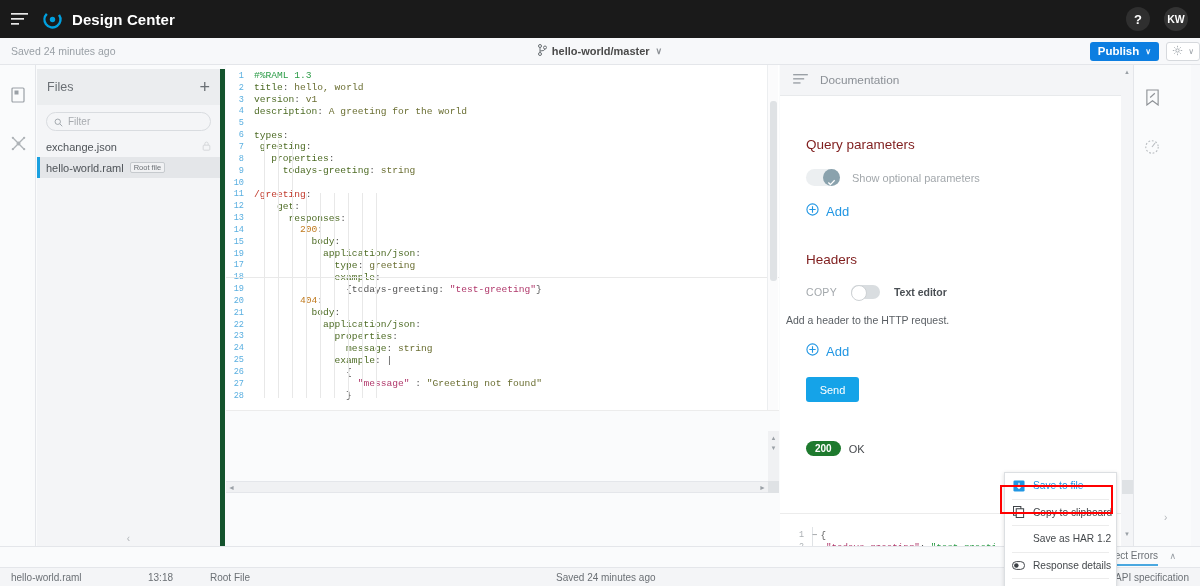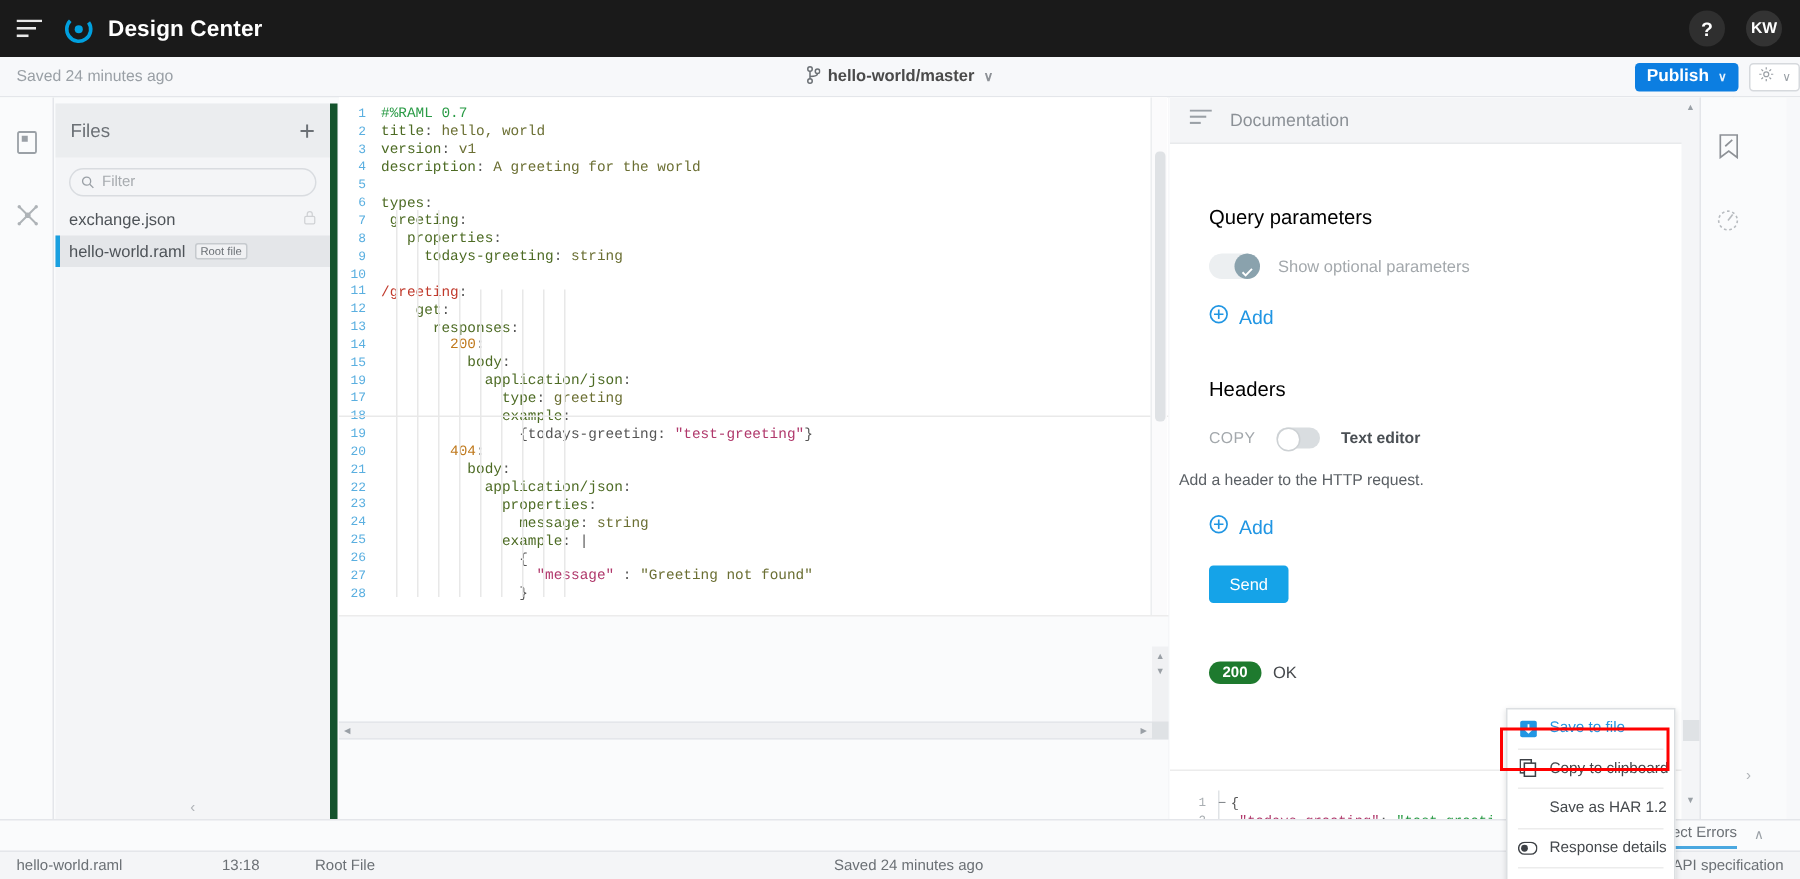--- a/index.html
+++ b/index.html
@@ -186,21 +186,21 @@
   .console-head {
     height: 31px; background: #f4f5f7; display: flex; align-items: center;
     padding: 0 13px; border-bottom: 1px solid #e8eaec;
   }
   .console-title { font-size: 11.8px; color: #8b9096; margin-left: 12px; }
   .shield-ico { margin-left: auto; cursor: pointer; }
   .console-body {
     position: absolute; top: 31px; left: 0; width: 376px; height: 450px;
     overflow: hidden; padding: 0 0 0 26px;
   }
-  .sec-title { font-size: 13.5px; color: #000000; margin-top: 41px; }
+  .sec-title { font-size: 13.5px; color: #7f1d1d; margin-top: 41px; }
   .opt-row { display: flex; align-items: center; margin-top: 17px; }
   .toggle-on {
     width: 34px; height: 17px; border-radius: 9px; background: #eceff1;
     position: relative; cursor: pointer;
   }
   .toggle-on::after {
     content: ""; position: absolute; right: 0; top: 0; width: 17px; height: 17px;
     border-radius: 50%; background: #8aa2ad;
   }
   .toggle-check {
@@ -425,21 +425,21 @@
       <span>hello-world.raml</span>
       <span class="root-badge">Root file</span>
     </div>
 
     <div class="panel-collapse">‹</div>
   </div>
 
   <div class="editor">
     <div class="code-area">
       <div id="code-lines" style="padding-top:5px">
-          <div class="code-line"><span class="ln">1</span><span class="code-txt"><span class="tok-com">#%RAML 0.7</span></span></div>
+          <div class="code-line"><span class="ln">1</span><span class="code-txt"><span class="tok-com">#%RAML 1.3</span></span></div>
           <div class="code-line"><span class="ln">2</span><span class="code-txt"><span class="tok-key">title</span><span class="tok-plain">: </span><span class="tok-val">hello, world</span></span></div>
           <div class="code-line"><span class="ln">3</span><span class="code-txt"><span class="tok-key">version</span><span class="tok-plain">: </span><span class="tok-val">v1</span></span></div>
           <div class="code-line"><span class="ln">4</span><span class="code-txt"><span class="tok-key">description</span><span class="tok-plain">: </span><span class="tok-val">A greeting for the world</span></span></div>
           <div class="code-line"><span class="ln">5</span><span class="code-txt"></span></div>
           <div class="code-line"><span class="ln">6</span><span class="code-txt"><span class="tok-key">types</span><span class="tok-plain">:</span></span></div>
           <div class="code-line"><span class="ln">7</span><span class="code-txt"><span class="tok-key"> greeting</span><span class="tok-plain">:</span></span></div>
           <div class="code-line"><span class="ln">8</span><span class="code-txt"><span class="tok-key">   properties</span><span class="tok-plain">:</span></span></div>
           <div class="code-line"><span class="ln">9</span><span class="code-txt"><span class="tok-key">     todays-greeting</span><span class="tok-plain">: </span><span class="tok-val">string</span></span></div>
           <div class="code-line"><span class="ln">10</span><span class="code-txt"></span></div>
           <div class="code-line"><span class="ln">11</span><span class="code-txt"><span class="tok-res">/greeting</span><span class="tok-plain">:</span></span></div>

